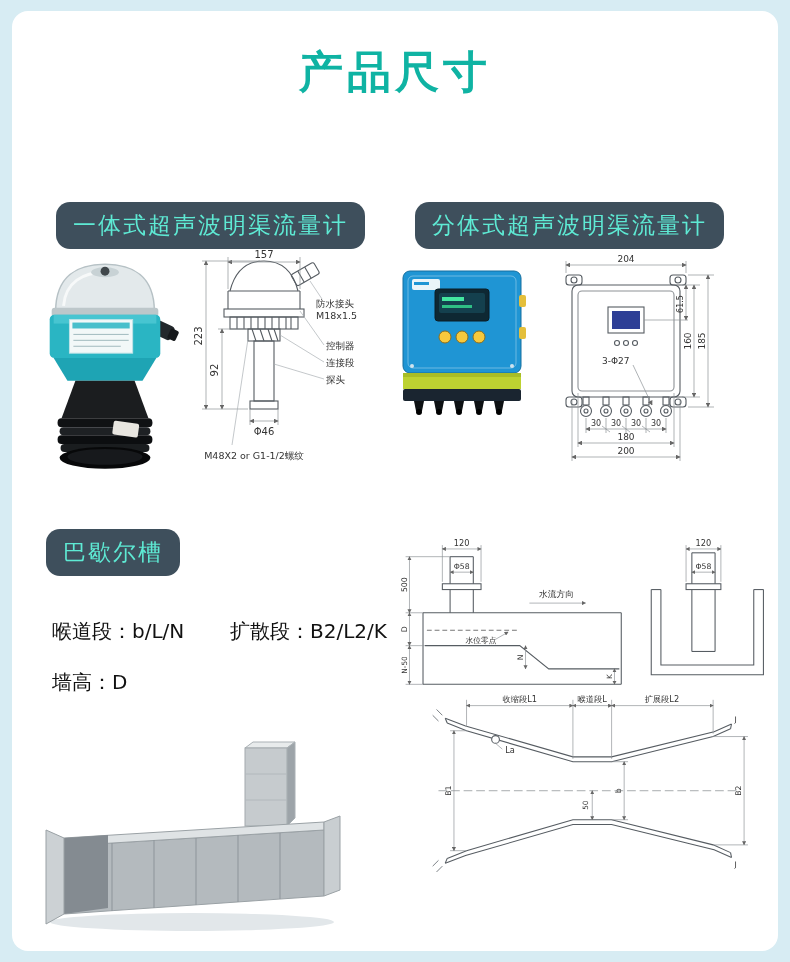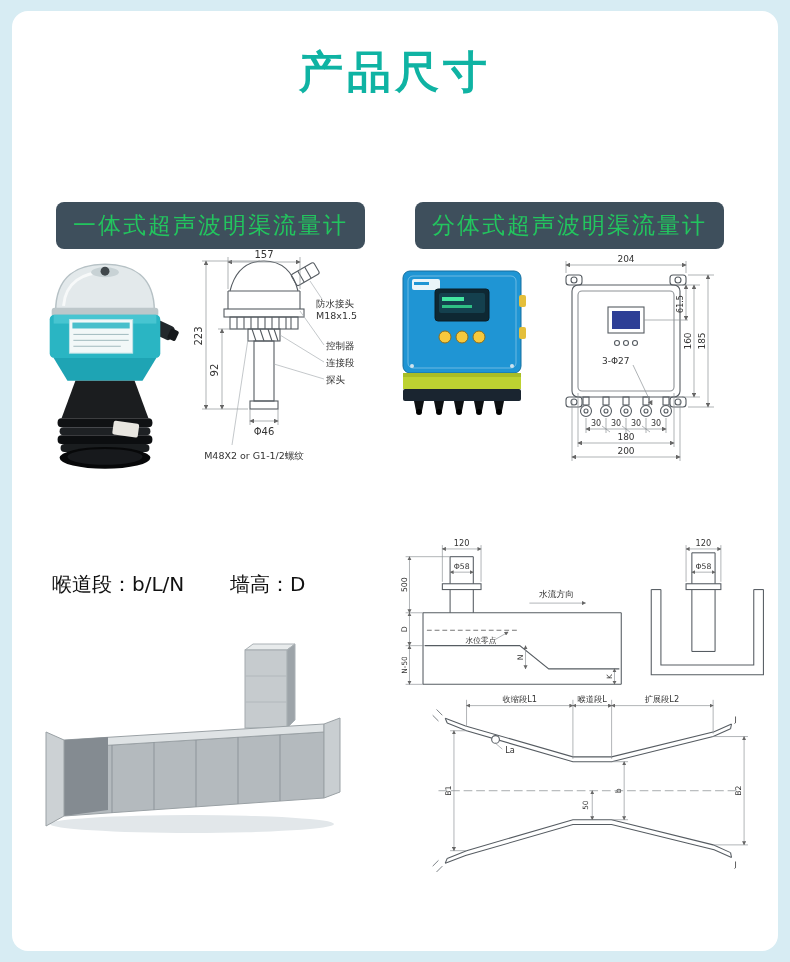--- a/index.html
+++ b/index.html
@@ -2,21 +2,21 @@
 <html><head>
 <meta charset="utf-8">
 <style>
   * { margin:0; padding:0; box-sizing:border-box; }
   html,body { width:790px; background:#d7ecf3; font-family:"DejaVu Sans","Liberation Sans",sans-serif; }
   body { height:962px; }
   .card { position:relative; width:766px; height:940px; margin:0 auto; top:11px; background:#fff; border-radius:16px; overflow:hidden; }
   .title { text-align:center; padding-top:32px; font-size:44px; font-weight:bold; color:#0fb3a3; letter-spacing:4px; }
   .meters-row { display:flex; margin-top:100px; padding:0 14px; }
   .meter-col { flex:1 1 50%; min-width:0; }
-  .sec-label { display:inline-block; background:#3e4f5c; color:#22c55e; font-size:23px; letter-spacing:2px; padding:8px 17px; border-radius:8px;text-align:right; }
+  .sec-label { display:inline-block; background:#3e4f5c; color:#5eead4; font-size:23px; letter-spacing:2px; padding:8px 17px; border-radius:14px;text-align:right; }
   .lbl-left { margin-left:30px; }
   .lbl-right { margin-left:20px; }
   .meter-content { display:flex; gap:6px; }
   .photo-wrap-split { margin-top:16px; }
   .flume-section { display:flex; margin-top:42px; padding:0 10px 0 34px; }
   .flume-left { width:348px; flex:none; }
   .flume-right { flex:1; padding-top:8px; }
   .specs { display:grid; grid-template-columns:172px auto; gap:24px 6px; margin:42px 4px 0 6px; font-size:20px; color:#111; }
   .spec { white-space:nowrap; }
   .spec-key { }
@@ -265,23 +265,25 @@
             <text x="90" y="191" text-anchor="middle" font-size="9">180</text>
             <text x="90" y="205" text-anchor="middle" font-size="9">200</text>
           </g>
         </svg>
       </div>
     </div>
   </div>
 
   <div class="flume-section">
     <div class="flume-left">
+      <div class="sec-label">巴歇尔槽</div>
 
       <div class="specs">
         <div class="spec"><span class="spec-key">喉道段：</span><span class="spec-val">b/L/N</span></div>
+        <div class="spec"><span class="spec-key">扩散段：</span><span class="spec-val">B2/L2/K</span></div>
         <div class="spec"><span class="spec-key">墙高：</span><span class="spec-val">D</span></div>
       </div>
 
       
       <div class="flume-photo">
       <svg width="300" height="205" viewBox="0 0 300 205">
         <ellipse cx="150" cy="188" rx="142" ry="9" fill="#e2e7ea"></ellipse>
         <g>
           <polygon points="203,14 245,14 253,8 211,8" fill="#e8ebec" stroke="#aab1b5"></polygon>
           <polygon points="245,14 253,8 253,84 245,92" fill="#9da4a9" stroke="#aab1b5"></polygon>

